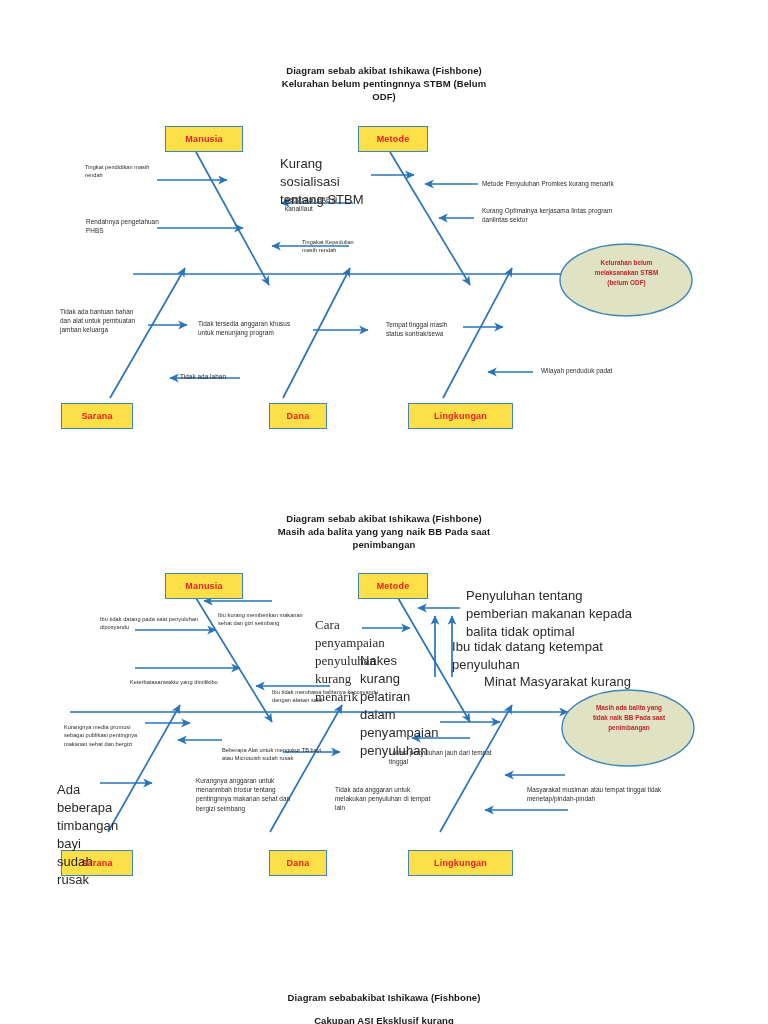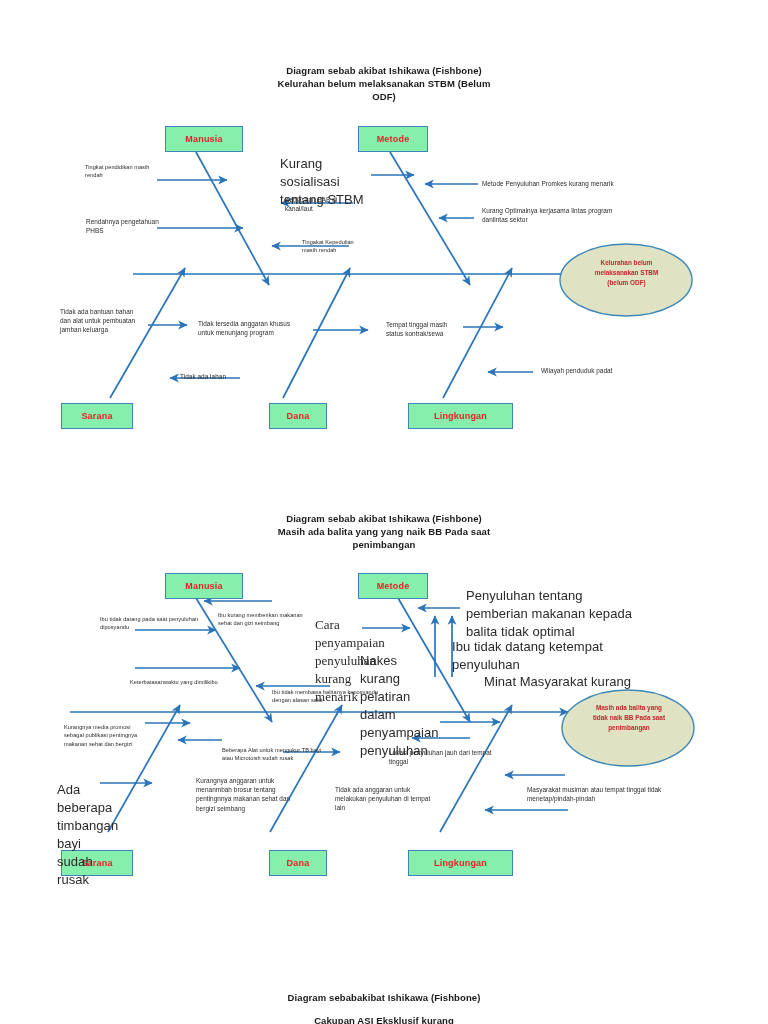--- a/index.html
+++ b/index.html
@@ -33,21 +33,21 @@
     margin-top: 8px;
   }
   .diagram {
     position: absolute;
   }
   .diagram svg {
     display: block;
   }
   .cat-box {
     position: absolute;
-    background: #86efac;
+    background: #fde047;
     border: 1.3px solid #3d87b8;
     box-sizing: border-box;
     display: flex;
     align-items: center;
     justify-content: center;
     color: #ee1c25;
     font-weight: bold;
     font-size: 9px;
     letter-spacing: .2px;
   }
@@ -69,21 +69,21 @@
     line-height: 10px;
   }
 </style>
 </head>
 <body>
 
 <div class="page">
 
   <div class="doc-title" style="left:234px; top:56px; width:300px;">
     <div>Diagram sebab akibat Ishikawa (Fishbone)</div>
-    <div>Kelurahan belum melaksanakan STBM (Belum</div>
+    <div>Kelurahan belum pentingnnya STBM (Belum</div>
     <div>ODF)</div>
   </div>
 
   <div class="diagram" style="left:0px; top:0px; width:768px; height:450px;">
     <svg width="768" height="450" viewBox="0 0 768 450">
       <defs>
         <marker id="ah" markerWidth="6" markerHeight="6" refX="5.2" refY="3" orient="auto">
           <path d="M0,0.4 L5.6,3 L0,5.6 L1.5,3 Z" fill="#2a74ba"></path>
         </marker>
       </defs>

